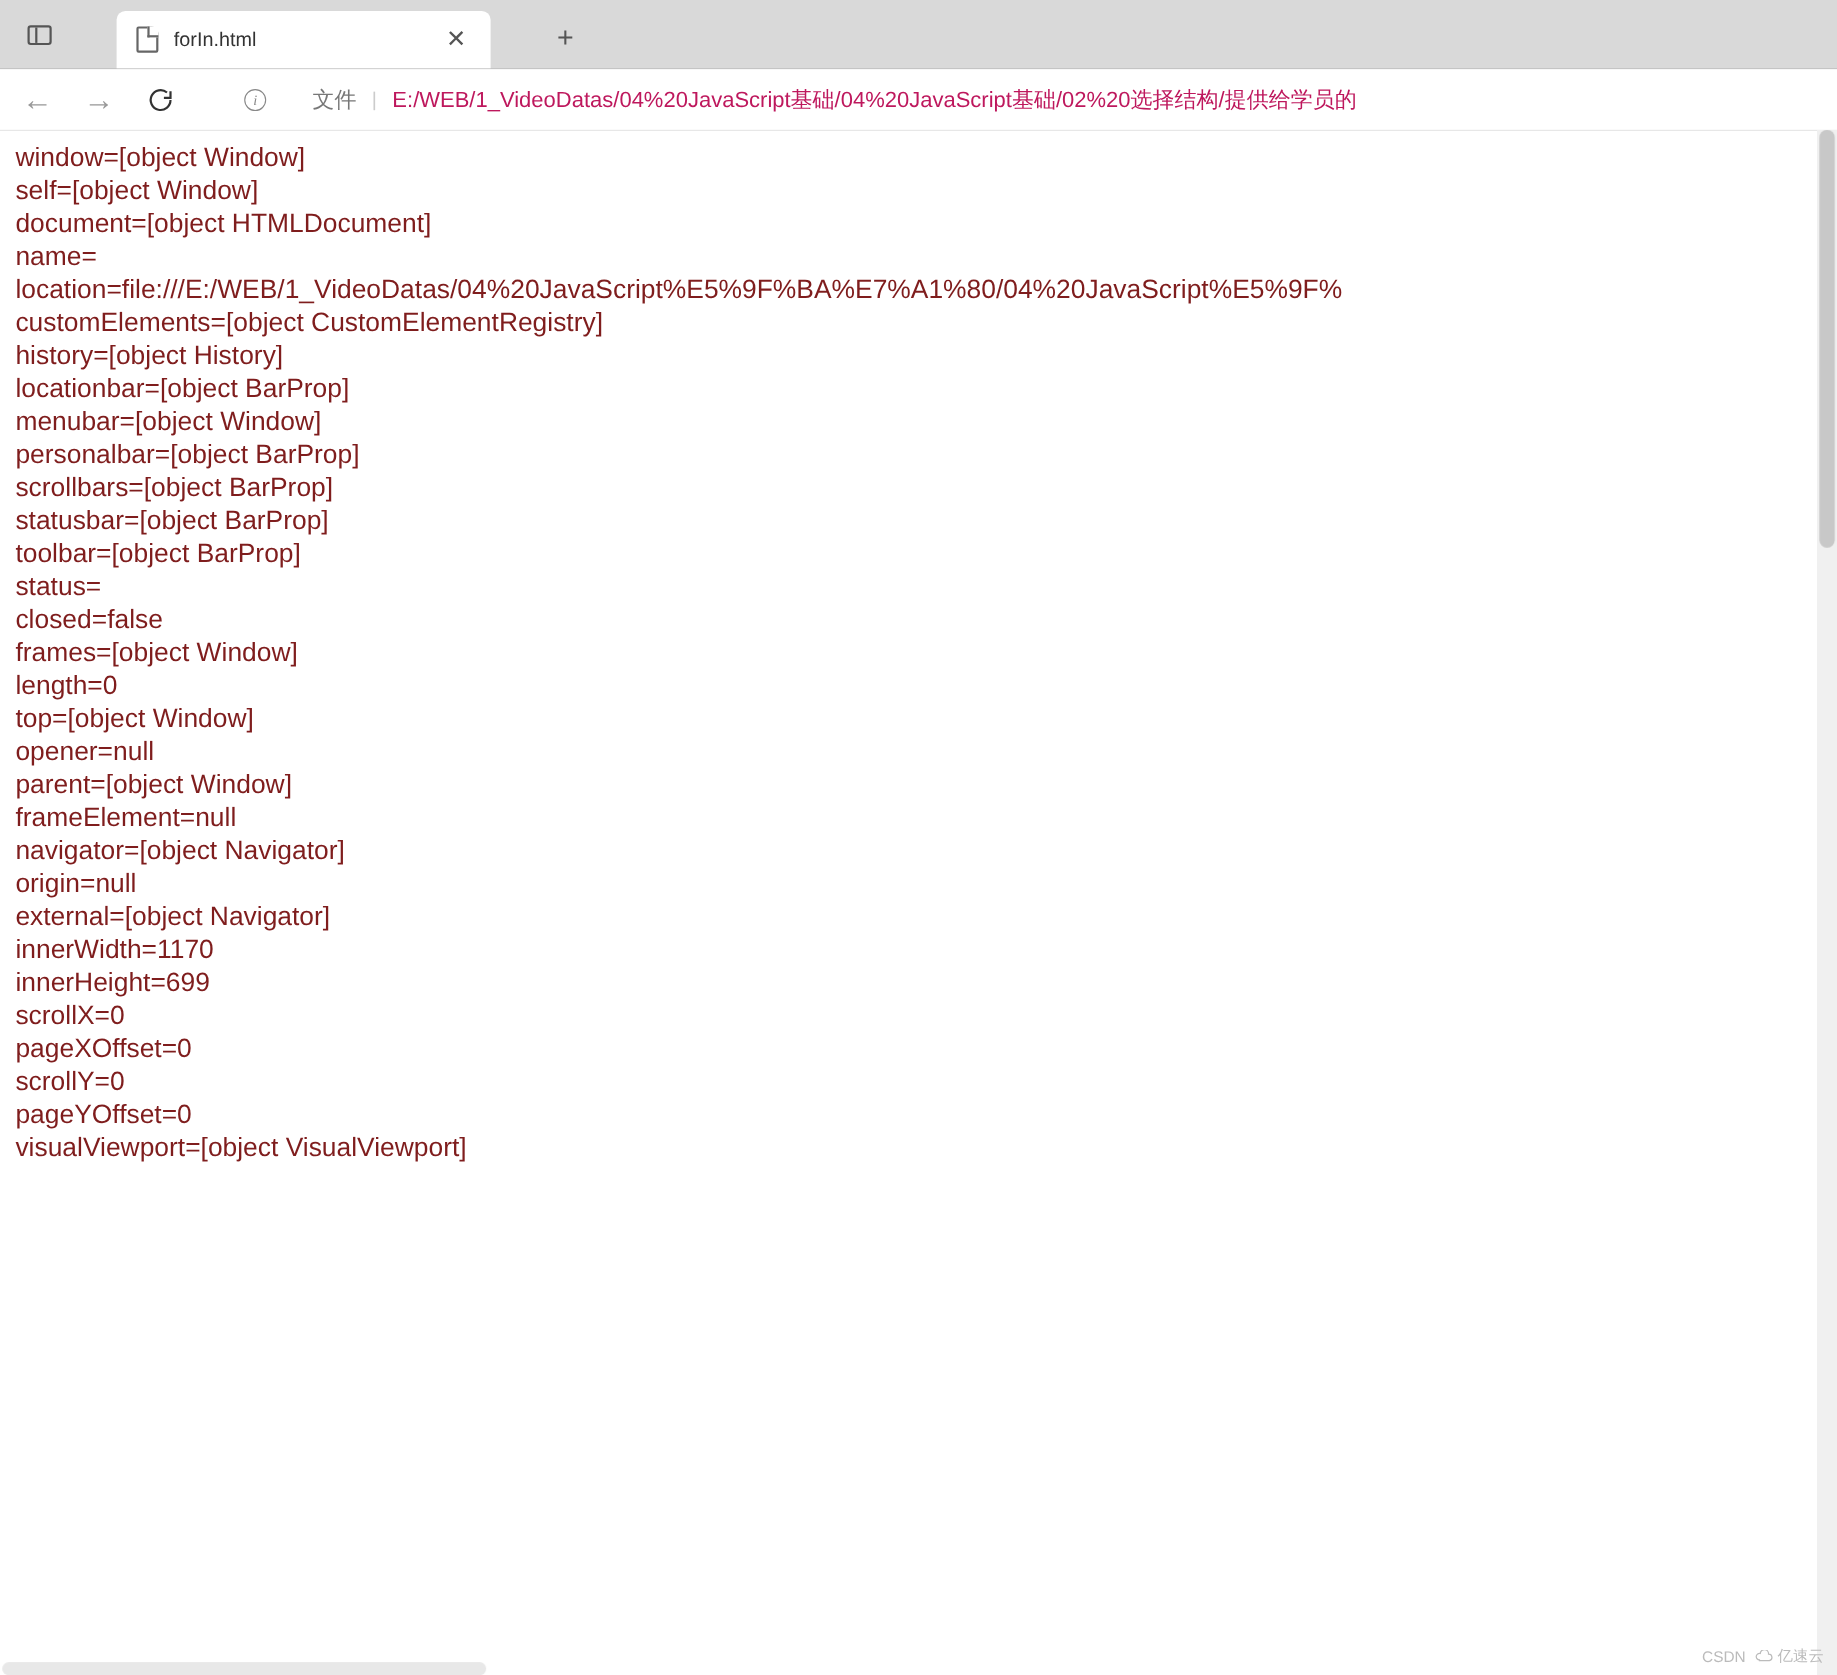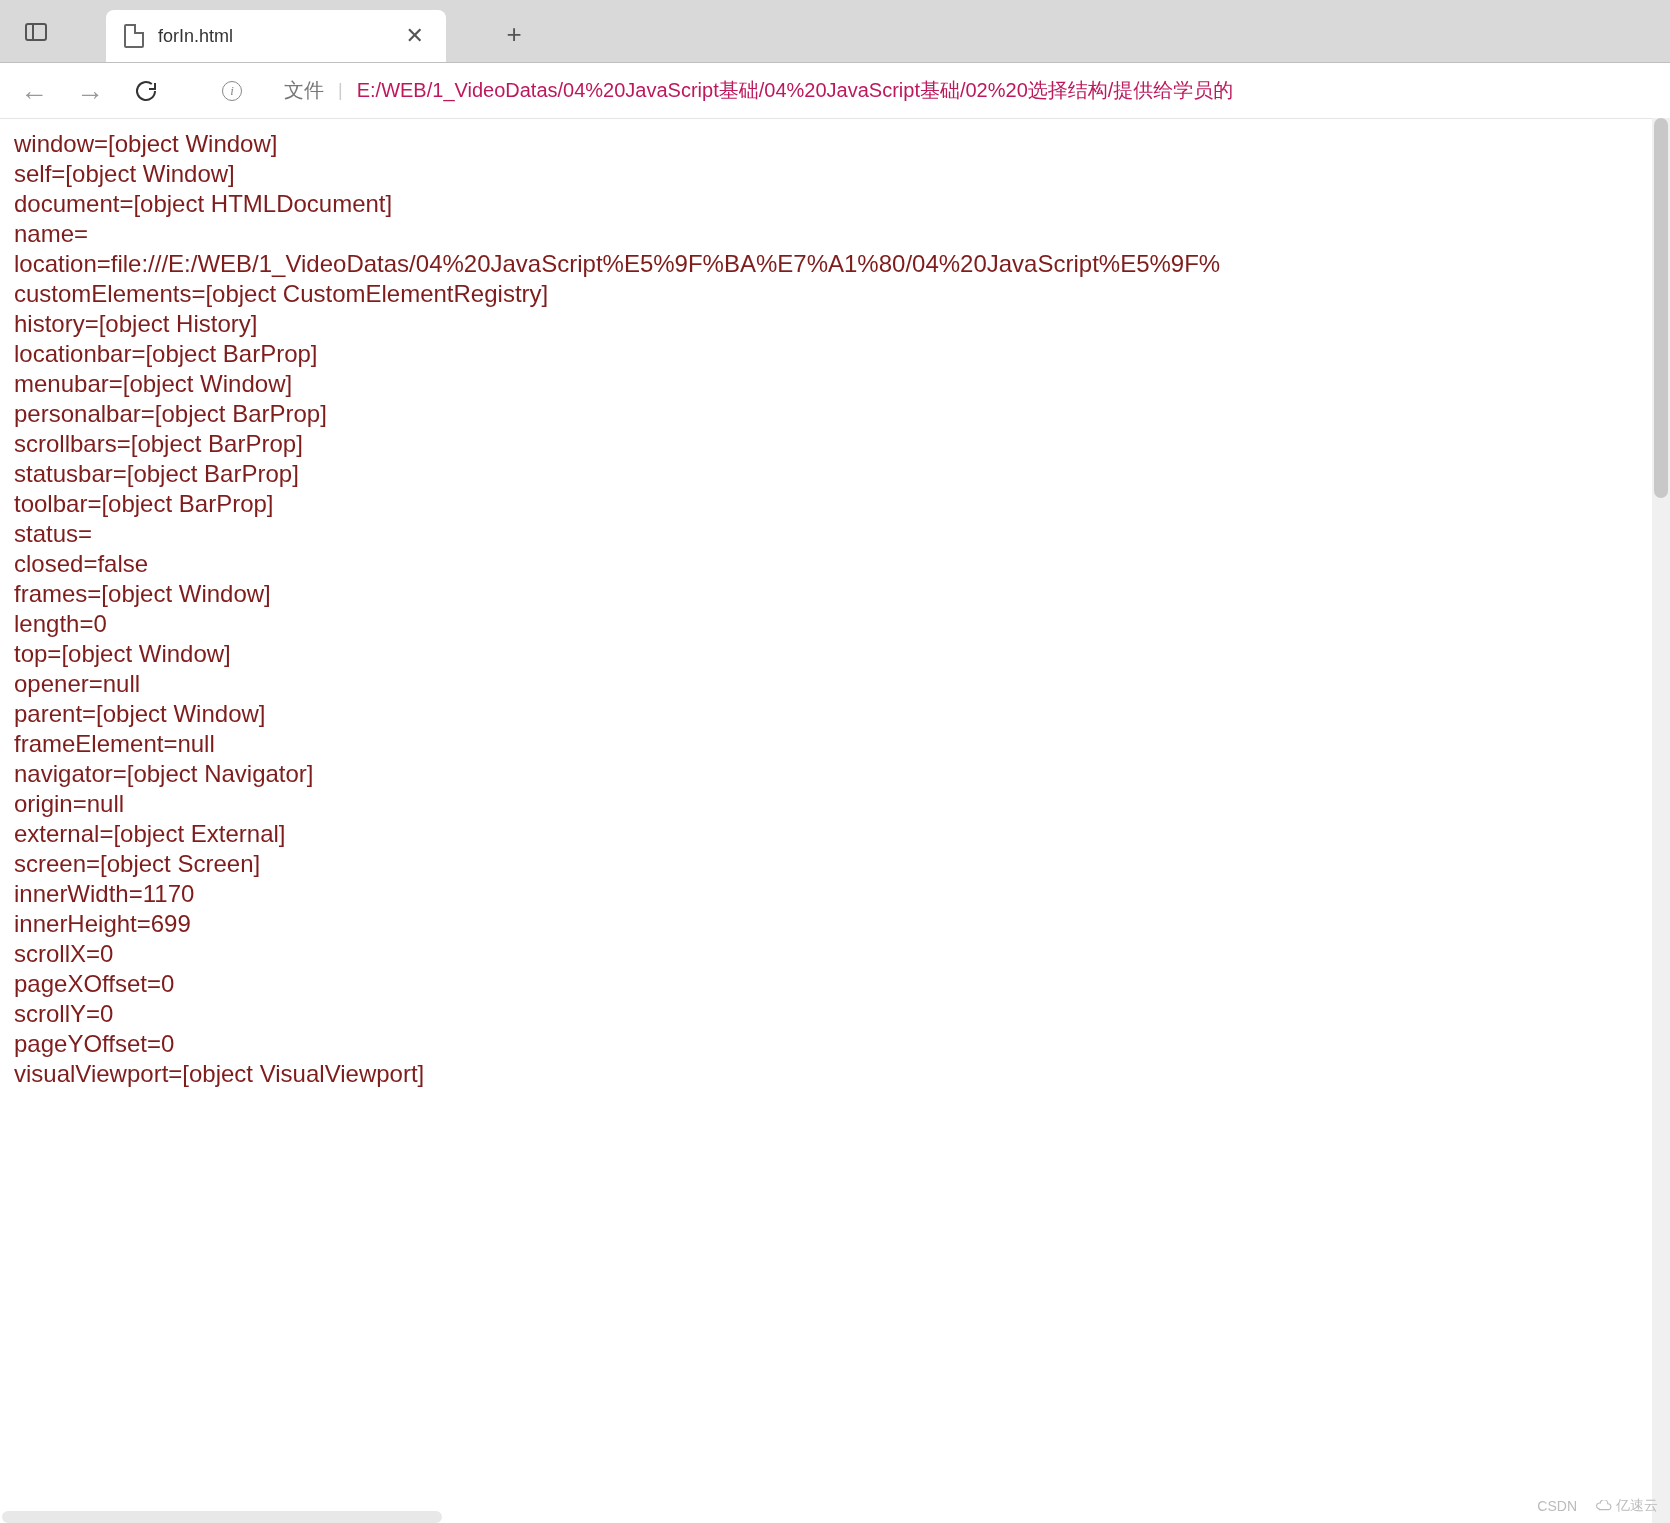--- a/index.html
+++ b/index.html
@@ -181,21 +181,21 @@
       display: block;
     }
     .watermark {
       position: fixed;
       right: 12px;
       bottom: 8px;
       font-size: 14px;
       color: #bbb;
       display: flex;
       align-items: center;
-      gap: 18px;
+      gap: 8px;
     }
     .watermark-logo {
       display: inline-flex;
       align-items: center;
       gap: 3px;
     }
     .scroll-track {
       position: fixed;
       right: 0;
       top: 118px;
@@ -279,22 +279,21 @@
     <span class="content-line">status=</span>
     <span class="content-line">closed=false</span>
     <span class="content-line">frames=[object Window]</span>
     <span class="content-line">length=0</span>
     <span class="content-line">top=[object Window]</span>
     <span class="content-line">opener=null</span>
     <span class="content-line">parent=[object Window]</span>
     <span class="content-line">frameElement=null</span>
     <span class="content-line">navigator=[object Navigator]</span>
     <span class="content-line">origin=null</span>
-    <span class="content-line">external=[object External]</span>
-    <span class="content-line">screen=[object Screen]</span>
+    <span class="content-line">external=[object Navigator]</span>
     <span class="content-line">innerWidth=1170</span>
     <span class="content-line">innerHeight=699</span>
     <span class="content-line">scrollX=0</span>
     <span class="content-line">pageXOffset=0</span>
     <span class="content-line">scrollY=0</span>
     <span class="content-line">pageYOffset=0</span>
     <span class="content-line">visualViewport=[object VisualViewport]</span>
   </div>
 
 <div class="scroll-track">

